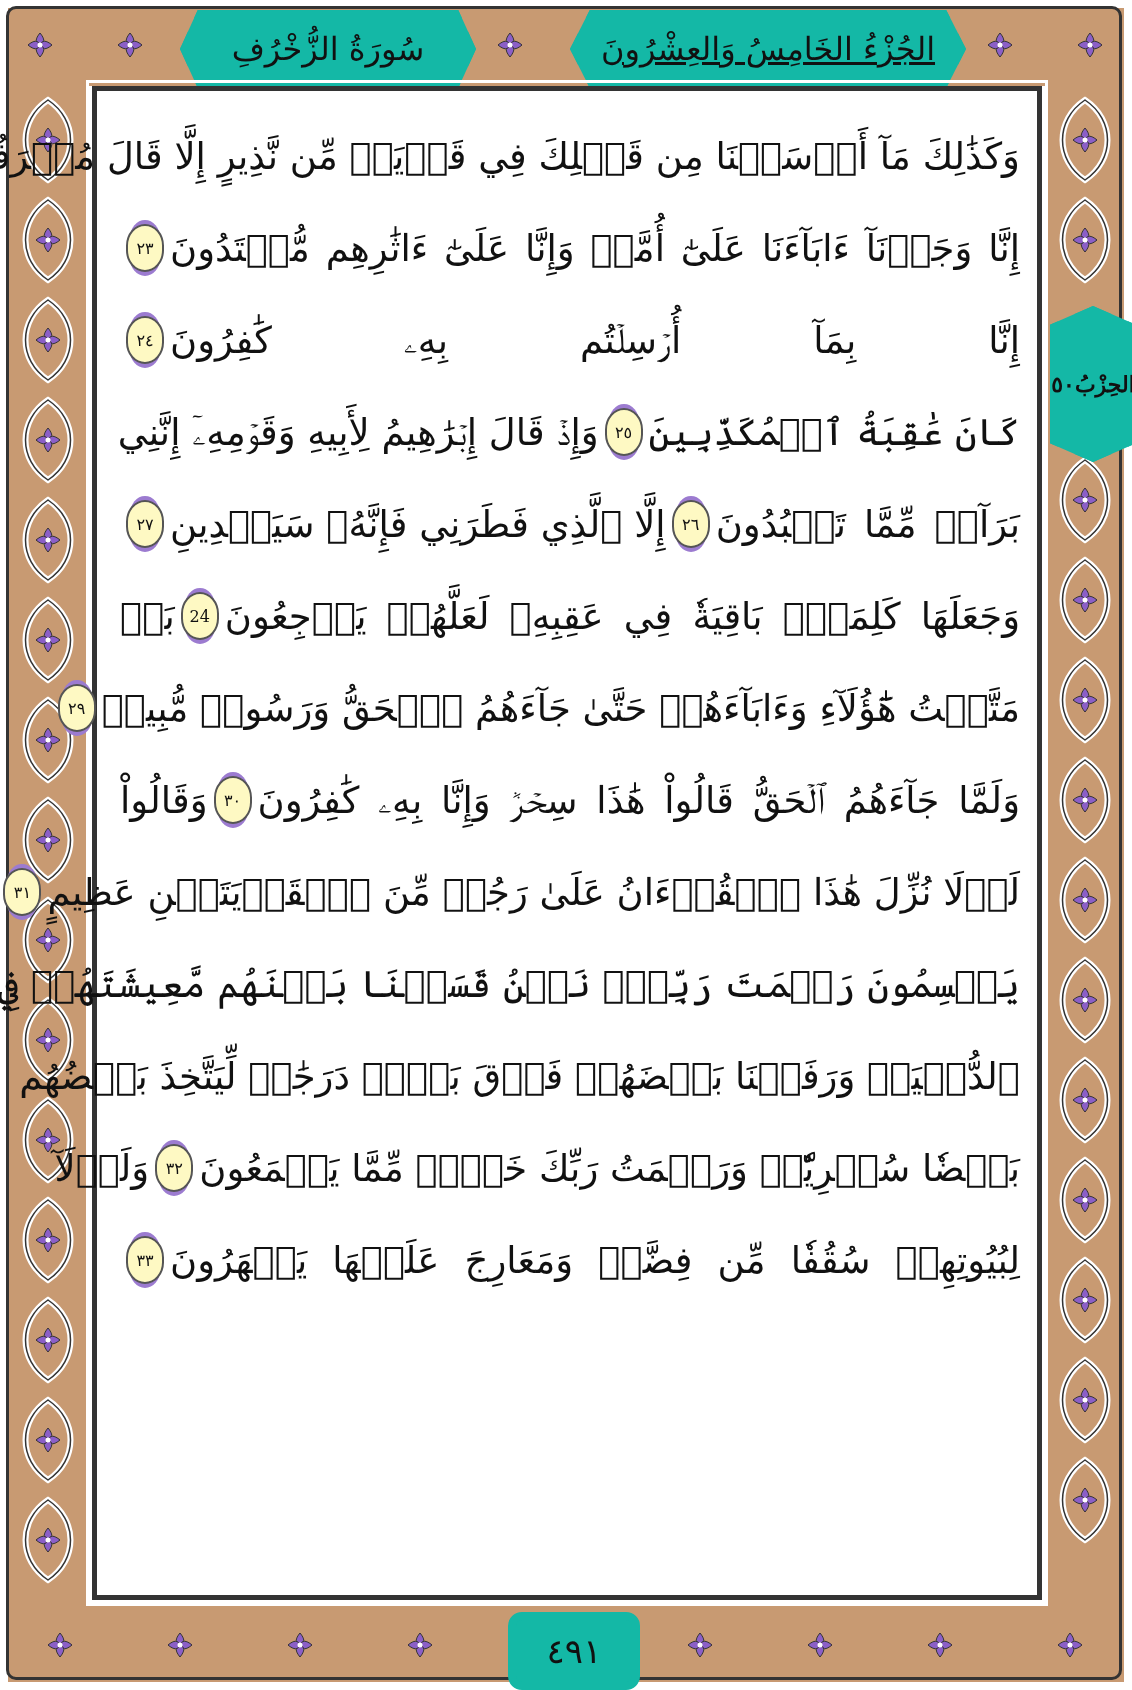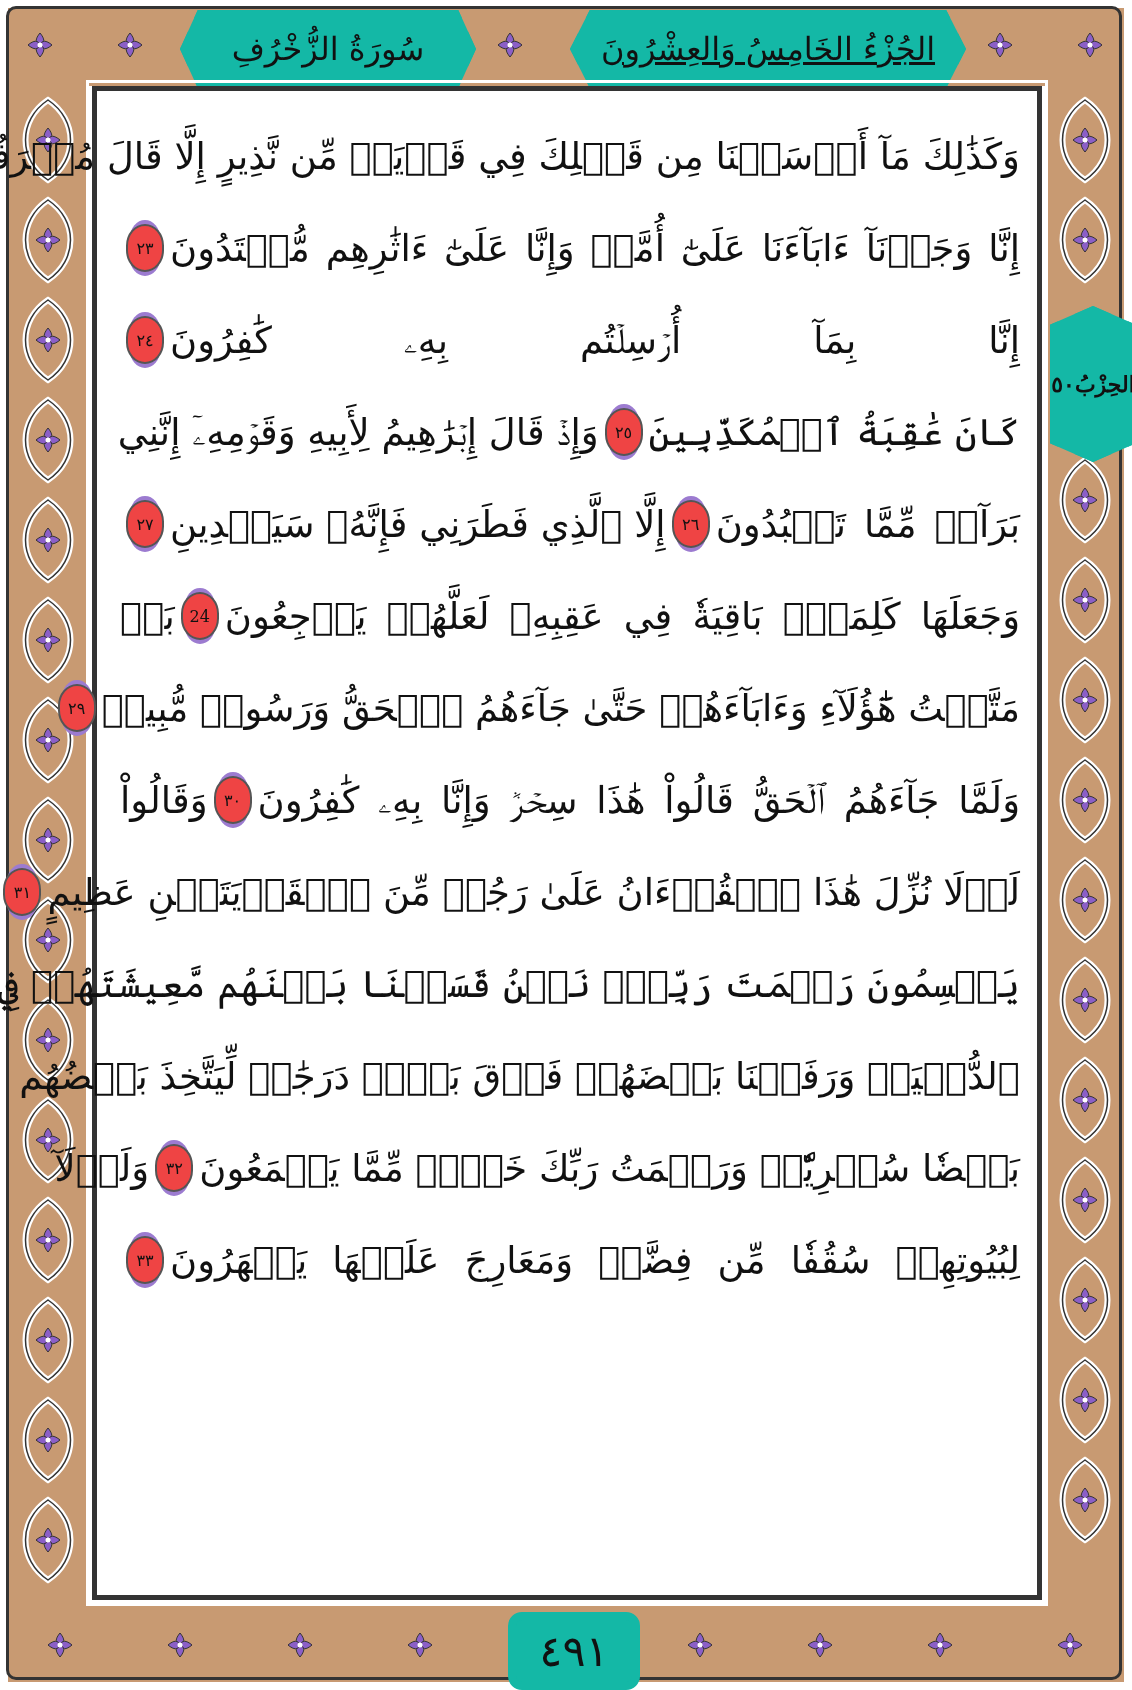--- a/index.html
+++ b/index.html
@@ -14,25 +14,25 @@
   .pattern-layer { position:absolute; left:0; top:0; width:1132px; height:1690px; }
   .text-frame { position:absolute; left:92px; top:86px; width:950px; height:1514px; background:#ffffff; border:5px solid #333; box-sizing:border-box; }
   .text-frame::before { content:""; position:absolute; left:-11px; top:-11px; right:-11px; bottom:-11px; border:3px solid #fff; pointer-events:none; }
   .cartouche { position:absolute; background:#14b8a6; border:8px solid #14b8a6; display:flex; align-items:center; justify-content:center; color:#111; direction:rtl; }
   .surah-cartouche { left:180px; top:10px; width:280px; height:62px; clip-path:polygon(6% 0,94% 0,100% 50%,94% 100%,6% 100%,0 50%); }
   .juz-cartouche { left:570px; top:10px; width:380px; height:62px; clip-path:polygon(5% 0,95% 0,100% 50%,95% 100%,5% 100%,0 50%);text-decoration:underline; }
   .page-cartouche { left:508px; top:1612px; width:116px; height:62px; border-radius:14px; }
   .hizb-cartouche { left:1050px; top:306px; width:70px; height:140px; flex-direction:row; clip-path:polygon(50% 0,100% 12%,100% 88%,50% 100%,0 88%,0 12%);font-weight:bold; }
   .header-label { font-family:"DejaVu Serif", serif; font-size:32px; }
   .hizb-label { font-family:"DejaVu Serif", serif; font-size:22px; line-height:1.3; }
-  .page-number { font-family:Liberation Sans, sans-serif; font-size:43px; }
+  .page-number { font-family:Liberation Sans, sans-serif; font-size:34px; }
   .quran-lines { position:absolute; left:120px; top:110px; width:900px; height:1480px; direction:rtl; }
   .quran-line { height:92px; display:flex; align-items:center; justify-content:space-between; font-family:"DejaVu Serif", serif; font-size:37px; color:#111; white-space:nowrap; text-align:justify; text-align-last:justify; }
   .quran-line span.txt { flex:1; text-align:justify; text-align-last:justify; }
-  .ayah-marker { display:inline-flex; align-items:center; justify-content:center; width:34px; height:44px; border:2px solid #555; border-radius:50%/45%; background:#ef4444; font-size:16px; color:#111; margin:0 6px; position:relative; box-shadow:0 -8px 0 -4px #9c7bd0, 0 8px 0 -4px #9c7bd0; flex:none; }
+  .ayah-marker { display:inline-flex; align-items:center; justify-content:center; width:34px; height:44px; border:2px solid #555; border-radius:50%/45%; background:#fef9c3; font-size:16px; color:#111; margin:0 6px; position:relative; box-shadow:0 -8px 0 -4px #9c7bd0, 0 8px 0 -4px #9c7bd0; flex:none; }
 </style>
 </head>
 <body>
 
 <div class="border-frame">
   <div class="ornament-band band-top"></div>
   <div class="ornament-band band-bottom"></div>
   <div class="ornament-band band-left"></div>
   <div class="ornament-band band-right"></div>
   <div class="outer-edge"></div>

